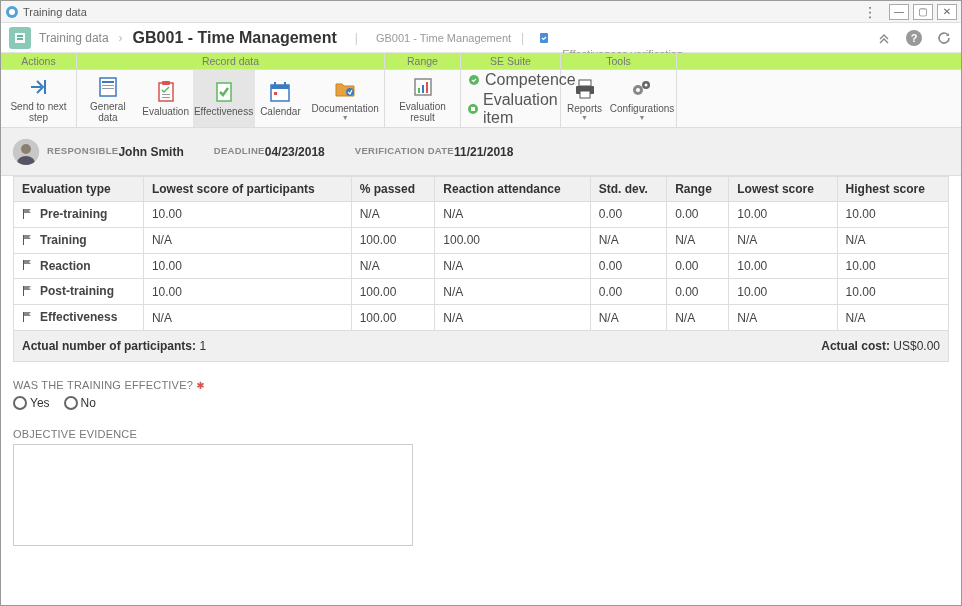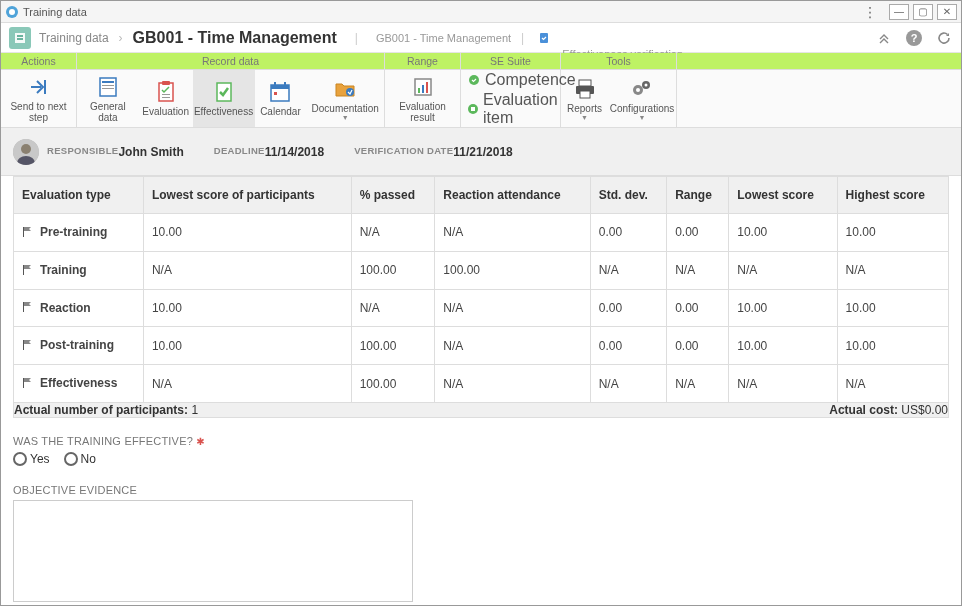--- a/index.html
+++ b/index.html
@@ -41,26 +41,26 @@
 
 .meta-bar { height: 48px; background: #f0f0f0; border-bottom: 1px solid #ddd; display: flex; align-items: center; padding: 0 12px; gap: 30px; }
 .avatar { width: 26px; height: 26px; border-radius: 50%; background: #bbb; display: flex; align-items: center; justify-content: center; overflow: hidden; }
 .meta-col { display: flex; flex-direction: row; font-weight: bold; }
 .meta-label { font-size: 9.5px; color: #888; letter-spacing: 0.3px; }
 .meta-value { font-size: 12px; color: #333; }
 .meta-responsible { display: flex; align-items: center; gap: 8px; }
 
 .content { flex: 1; padding: 0 12px 12px 12px; overflow: auto; }
 .data-table { width: 100%; border-collapse: collapse; margin-bottom: 0; }
-.data-table th, .data-table td { border: 1px solid #ddd; padding: 11px 8px; text-align: left; font-size: 12px; }
+.data-table th, .data-table td { border: 1px solid #ddd; padding: 5px 8px; text-align: left; font-size: 12px; }
 .data-table th { background: #f0f0f0; font-weight: bold; color: #333; }
 .data-table td { color: #444; background: #fff; }
 .row-icon { display: inline-flex; width: 14px; height: 14px; margin-right: 4px; vertical-align: middle; }
 
-.footer-row { background: #f0f0f0; border: 1px solid #ddd; border-top: none; padding: 0; display: flex; justify-content: space-between; font-size: 12px; }
+.footer-row { background: #f0f0f0; border: 1px solid #ddd; border-top: none; padding: 8px; display: flex; justify-content: space-between; font-size: 12px; }
 .footer-row b { font-weight: bold; }
 
 .question-block { margin-top: 16px; }
 .question-label { font-size: 11px; color: #777; letter-spacing: 0.2px; }
 .required { color: #d9534f; font-size: 10px; }
 .radio-row { display: flex; gap: 14px; margin-top: 4px; }
 .radio-item { display: flex; align-items: center; gap: 3px; font-size: 12px; cursor: pointer; }
 .radio-circle { width: 14px; height: 14px; border: 2px solid #666; border-radius: 50%; }
 
 .evidence-block { margin-top: 18px; }
@@ -280,21 +280,21 @@
             <ellipse cx="13" cy="24" rx="9" ry="7" fill="#556"></ellipse>
           </svg>
       </div>
       <div class="meta-col">
         <span class="meta-label">RESPONSIBLE</span>
         <span class="meta-value">John Smith</span>
       </div>
     </div>
     <div class="meta-col">
       <span class="meta-label">DEADLINE</span>
-      <span class="meta-value">11/14/2018</span>
+      <span class="meta-value">04/23/2018</span>
     </div>
     <div class="meta-col">
       <span class="meta-label">VERIFICATION DATE</span>
       <span class="meta-value">11/21/2018</span>
     </div>
   </div>
 
   <div class="content">
     <table class="data-table">
       <thead>

